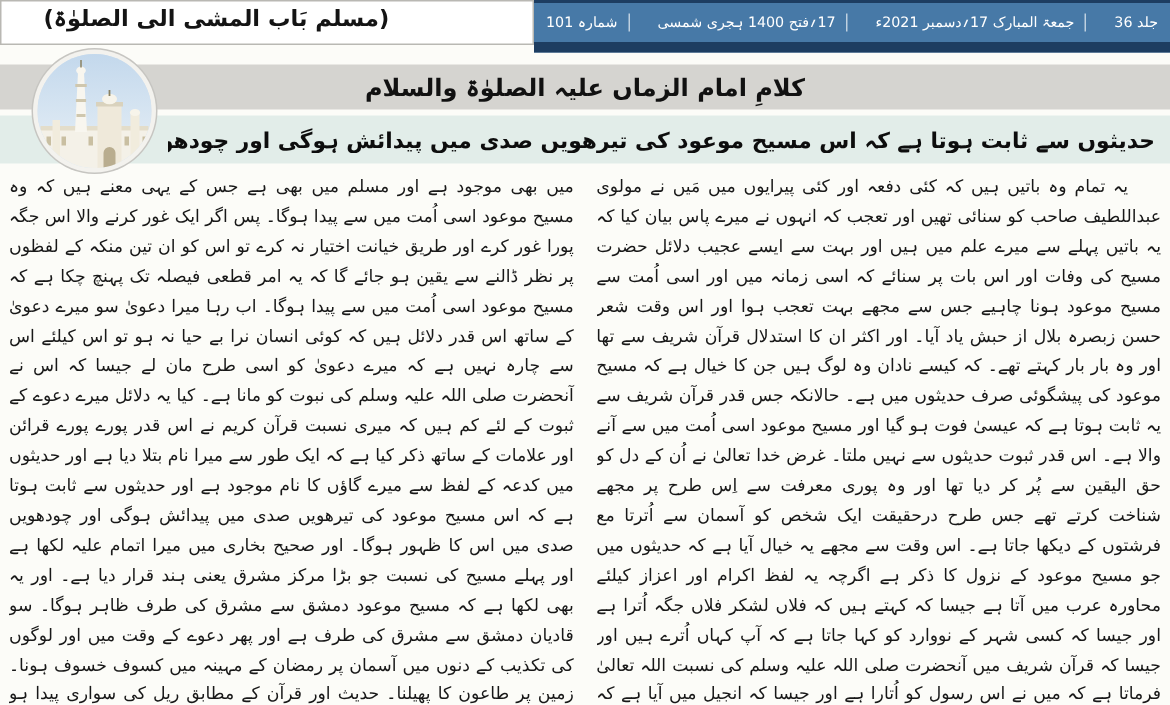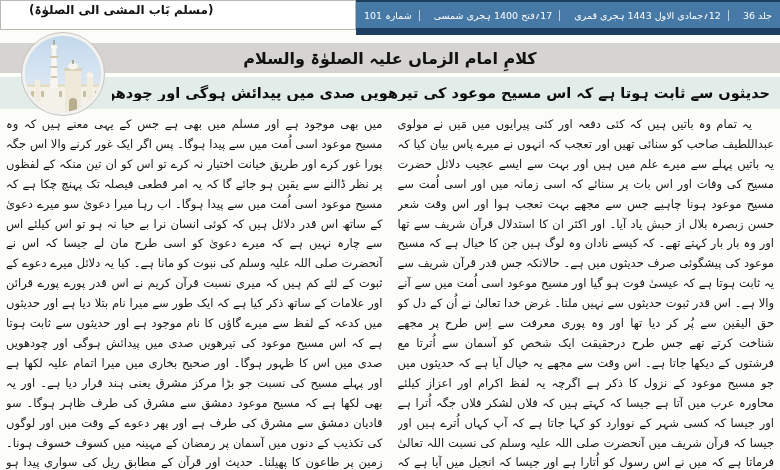--- a/index.html
+++ b/index.html
@@ -16,21 +16,21 @@
 
   
   .top-strip { position:absolute; top:0; left:0; width:780px; height:36px; }
   .ref-box {
     position:absolute; top:0; left:0; width:356px; height:30px;
     background:#ffffff; border:1px solid #b9b8b3;
     direction:rtl;
   }
   .ref-note {
     position:absolute; top:2px; left:28px;
-    font-size:12px; font-weight:bold; color:#141414;
+    font-size:15px; font-weight:bold; color:#141414;
     white-space:nowrap;
   }
   .meta-bar {
     position:absolute; top:0; right:0; width:424px; height:35px;
     background:#4779a7;
     border-top:2px solid #1d3d61;
     border-bottom:7px solid #1d3d61;
     display:flex; align-items:center; justify-content:space-between;
     padding:0 8px;
     color:#ffffff;
@@ -102,21 +102,21 @@
 <body>
 
 <div class="page">
 
   <div class="top-strip">
     <div class="ref-box">
       <div class="ref-note">(مسلم بَاب المشی الی الصلوٰۃ)</div>
     </div>
     <div class="meta-bar">
       <span class="meta-item">جلد 36</span>
-      <span class="meta-item">12؍جمادی الاول 1443 ہجری قمری</span>
+      <span class="meta-item">جمعۃ المبارک 17؍دسمبر 2021ء</span>
       <span class="meta-item">17؍فتح 1400 ہجری شمسی</span>
       <span class="meta-item">شمارہ 101</span>
     </div>
   </div>
 
   <div class="title-bar">
     <div class="title-text">کلامِ امام الزماں علیہ الصلوٰۃ والسلام</div>
   </div>
 
   <div class="headline-bar">

